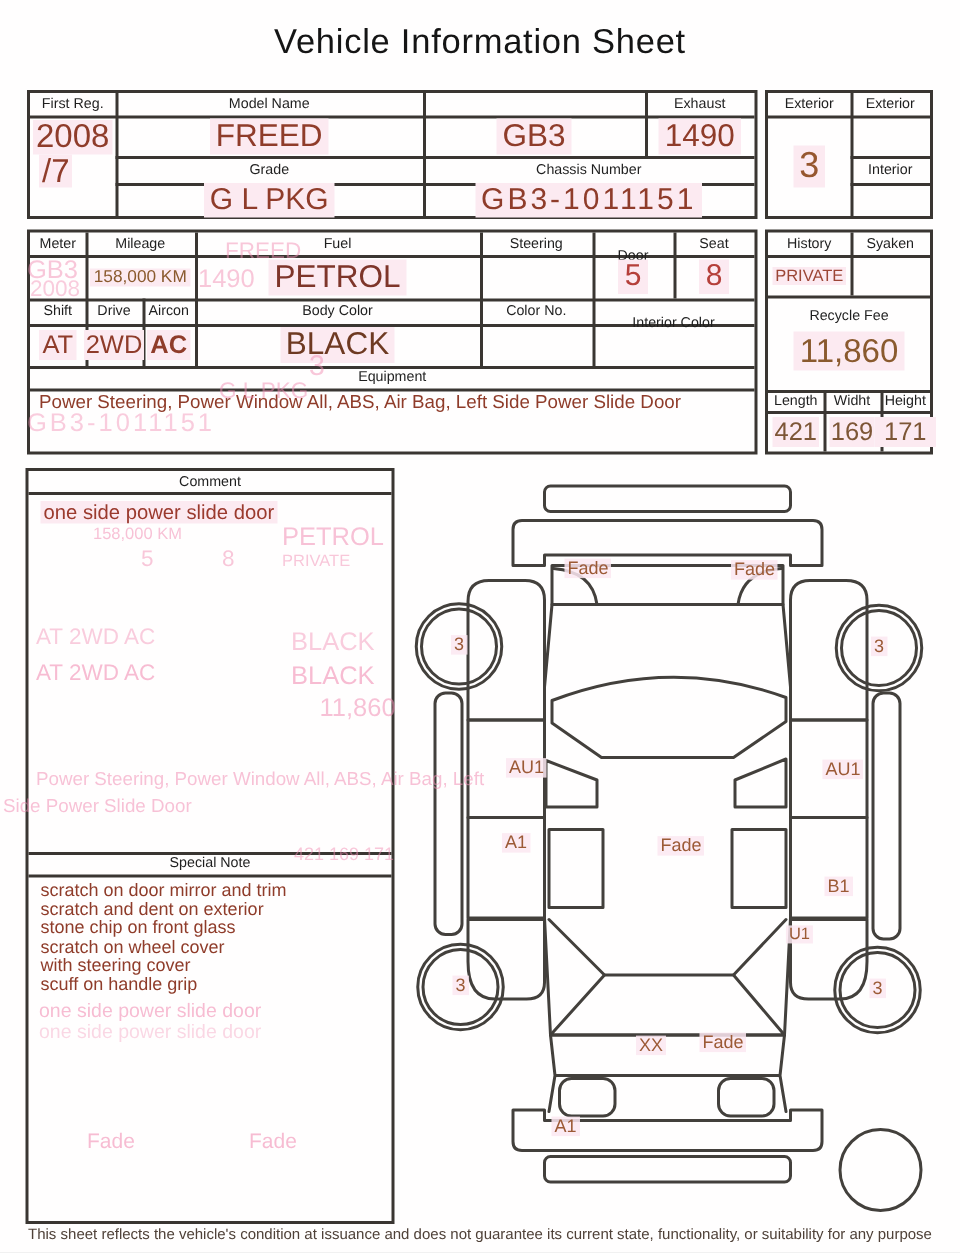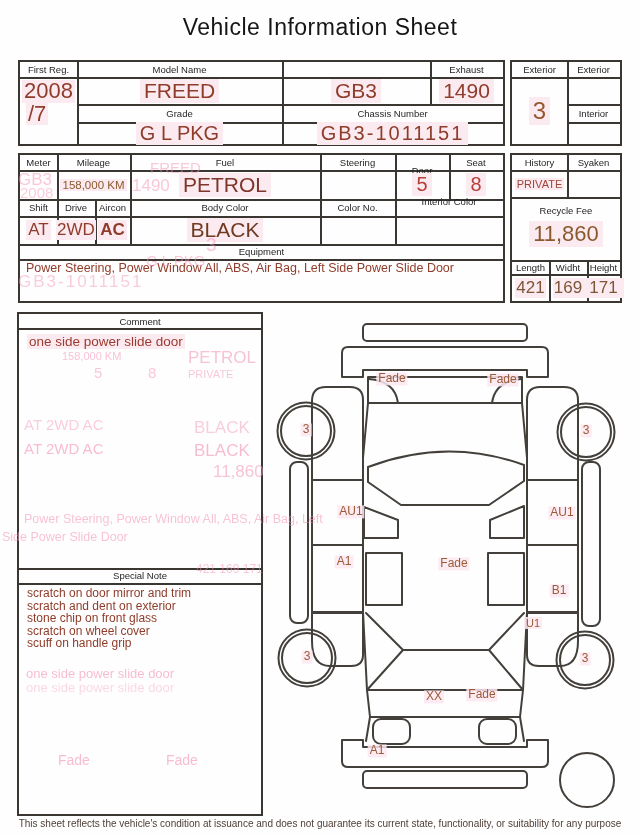--- a/index.html
+++ b/index.html
@@ -111,21 +111,21 @@
       </div>
     <div class="val" style="left:429px;top:15px;width:54px;height:29px;font-size:20px;color:#b5403a;">
         <span class="hl">8</span>
       </div>
 
     <div class="label" style="left:0;top:44px;width:37px;height:17px;">Shift</div>
     <div class="label" style="left:37px;top:44px;width:38px;height:17px;">Drive</div>
     <div class="label" style="left:75px;top:44px;width:35px;height:17px;">Aircon</div>
     <div class="label" style="left:110px;top:44px;width:190px;height:17px;">Body Color</div>
     <div class="label" style="left:300px;top:44px;width:75px;height:17px;">Color No.</div>
-    <div class="label" style="left:375px;top:30px;width:108px;height:32px;">Interior Color</div>
+    <div class="label" style="left:375px;top:44px;width:108px;height:32px;">Interior Color</div>
 
     <div class="val" style="left:0;top:61px;width:37px;height:28px;font-size:17px;">
         <span class="hl" style="padding:0 2px;">AT</span>
       </div>
     <div class="val" style="left:37px;top:61px;width:38px;height:28px;font-size:17px;">
         <span class="hl" style="padding:0 1px;">2WD</span>
       </div>
     <div class="val" style="left:75px;top:61px;width:35px;height:28px;font-size:17px;font-weight:bold;">
         <span class="hl" style="padding:0 2px;">AC</span>
       </div>
@@ -180,20 +180,21 @@
     <div class="abs" style="left:8px;top:20px;font-size:13.5px;color:#9b3a2e;"><span class="hl" style="padding:0 2px;">one side power slide door</span></div>
 
     <div class="hline" style="left:0;top:254px;width:242px;"></div>
     <div class="hline" style="left:0;top:269px;width:242px;"></div>
     <div class="label" style="left:0;top:254px;width:242px;height:15px;">Special Note</div>
     <div class="notes" style="left:8px;top:273px;width:228px;">
       <div>scratch on door mirror and trim</div>
       <div>scratch and dent on exterior</div>
       <div>stone chip on front glass</div>
       <div>scratch on wheel cover</div>
+      <div>with steering cover</div>
       <div>scuff on handle grip</div>
     </div>
   </div>
 
   <div class="abs" style="left:270px;top:315px;width:354px;height:500px;">
     <svg width="354" height="500" viewBox="270 315 354 500">
       <g stroke="#43403c" stroke-width="2" fill="none" stroke-linejoin="round" stroke-linecap="round">
         <rect x="363" y="324" width="164" height="17" rx="4"></rect>
         <path d="M342 377 V353 q0 -6 6 -6 h194 q6 0 6 6 v24 h-21 v-7 H363 v7 Z"></path>
         <rect x="368" y="377" width="154" height="26"></rect>

